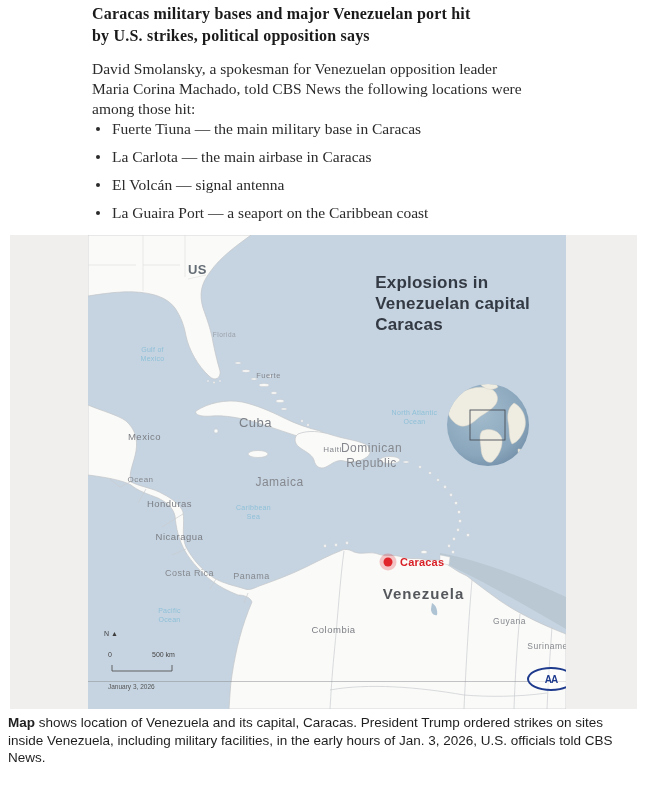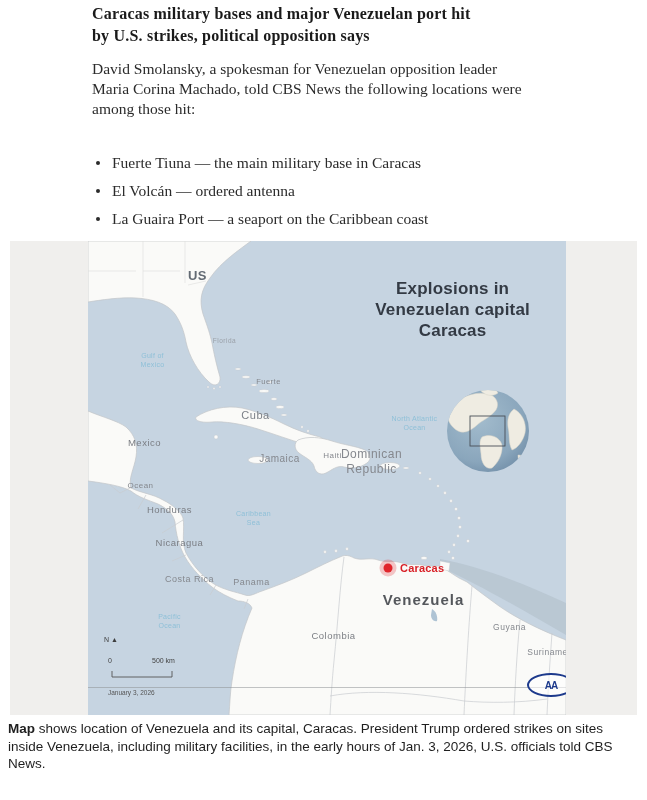--- a/index.html
+++ b/index.html
@@ -7,35 +7,35 @@
               font-family:"Liberation Sans", sans-serif; }
   body { position:relative; }
 
   
   .article { margin-left:92px; width:462px; }
   .headline { font-family:"Liberation Serif", serif; font-weight:700;
               font-size:16px; line-height:22px; color:#1a1a1a;
               margin-top:3px; white-space:pre-line; letter-spacing:.2px; }
   .intro   { font-family:"Liberation Serif", serif; font-size:15.5px;
              line-height:20px; color:#2b2b2b; margin-top:12px; white-space:pre-line; }
-  .loc-list { margin-top:34px; list-style:none; }
+  .loc-list { list-style:none; }
   .loc-list li { font-family:"Liberation Serif", serif; font-size:15.5px;
                  line-height:20px; color:#2b2b2b; margin-bottom:8px;
                  padding-left:20px; position:relative; }
   .loc-list li .dot { position:absolute; left:4px; top:8px; width:4px; height:4px;
                  border-radius:50%; background:#2b2b2b; }
 
   
   .map-figure { position:relative; margin:12px 10px 0 10px; height:474px;
                 background:#f0efed; overflow:hidden; }
   .map-canvas { position:absolute; left:78px; top:0; width:478px; height:474px;
                 background:#c6d4e1; overflow:hidden; }
   .map-canvas svg { position:absolute; left:0; top:0; }
 
-  .map-title { position:absolute; top:37px; right:36px; text-align:center;
+  .map-title { position:absolute; top:37px; right:36px; text-align:left;
                font-size:17px; line-height:21px; font-weight:700; color:#333a44;
                white-space:pre-line; letter-spacing:.2px; }
 
   .map-label { position:absolute; transform:translateX(-50%); text-align:center;
                color:#85888e; letter-spacing:.5px; white-space:pre-line; line-height:1.25;padding-left:45px; }
   .lbl-big   { font-weight:700; }
   .lbl-sea   { color:#8fc0d8; letter-spacing:.3px; }
 
   .caracas-label { position:absolute; color:#d81f26; font-weight:700;
                    font-size:11px; letter-spacing:.2px; }
@@ -61,21 +61,22 @@
 <body>
 
 <div class="article">
   <h1 class="headline">Caracas military bases and major Venezuelan port hit
 by U.S. strikes, political opposition says</h1>
   <p class="intro">David Smolansky, a spokesman for Venezuelan opposition leader
 Maria Corina Machado, told CBS News the following locations were
 among those hit:</p>
   <ul class="loc-list">
     <li><span class="dot"></span><span>Fuerte Tiuna — the main military base in Caracas</span></li>
-    <li><span class="dot"></span><span>El Volcán — ordered antenna</span></li>
+    <li><span class="dot"></span><span>La Carlota — the main airbase in Caracas</span></li>
+    <li><span class="dot"></span><span>El Volcán — signal antenna</span></li>
     <li><span class="dot"></span><span>La Guaira Port — a seaport on the Caribbean coast</span></li>
   </ul>
 </div>
 
 <figure class="map-figure">
   <div class="map-canvas">
 
     <svg width="478" height="474" viewBox="0 0 478 474">
       <defs>
         <radialGradient id="globeSea" cx="40%" cy="35%" r="75%">
@@ -206,31 +207,31 @@
 
     <div class="map-title">Explosions in
 Venezuelan capital
 Caracas</div>
 
     <div class="map-label lbl-big" style="left:87px; top:27px; font-size:13px; color:#636b74;">US</div>
     <div class="map-label" style="left:114px; top:96px; font-size:6.5px; color:#9aa0a8;">Florida</div>
     <div class="map-label lbl-sea" style="left:42px; top:111px; font-size:7px;">Gulf of
 Mexico</div>
     <div class="map-label" style="left:158px; top:136px; font-size:7.5px;">Fuerte</div>
-    <div class="map-label" style="left:145px; top:168px; font-size:11px; color:#7c8188;">Cuba</div>
+    <div class="map-label" style="left:145px; top:180px; font-size:13px; color:#7c8188;">Cuba</div>
     <div class="map-label" style="left:34px; top:196px; font-size:9.5px; color:#7b7e84;">Mexico</div>
     <div class="map-label" style="left:30px; top:240px; font-size:8px;">Ocean</div>
     <div class="map-label" style="left:59px; top:263px; font-size:9.5px; color:#7b7e84;">Honduras</div>
     <div class="map-label" style="left:69px; top:296px; font-size:9.5px; color:#7b7e84;">Nicaragua</div>
     <div class="map-label" style="left:79px; top:333px; font-size:9px;">Costa Rica</div>
     <div class="map-label" style="left:141px; top:336px; font-size:9px;">Panama</div>
     <div class="map-label" style="left:222px; top:210px; font-size:8px;">Haiti</div>
     <div class="map-label" style="left:261px; top:206px; font-size:12px;">Dominican
 Republic</div>
-    <div class="map-label" style="left:169px; top:212px; font-size:10px;">Jamaica</div>
+    <div class="map-label" style="left:169px; top:240px; font-size:12px;">Jamaica</div>
     <div class="map-label lbl-sea" style="left:143px; top:269px; font-size:7px;">Caribbean
 Sea</div>
     <div class="map-label lbl-sea" style="left:304px; top:174px; font-size:7px;">North Atlantic
 Ocean</div>
     <div class="map-label lbl-sea" style="left:59px; top:372px; font-size:7px;">Pacific
 Ocean</div>
     <div class="map-label lbl-big" style="left:313px; top:350px; font-size:15px; color:#54575c; letter-spacing:1px;">Venezuela</div>
     <div class="caracas-label" style="left:312px; top:321px;">Caracas</div>
     <div class="map-label" style="left:223px; top:389px; font-size:9.5px; color:#7b7e84;">Colombia</div>
     <div class="map-label" style="left:399px; top:381px; font-size:8.5px;">Guyana</div>

